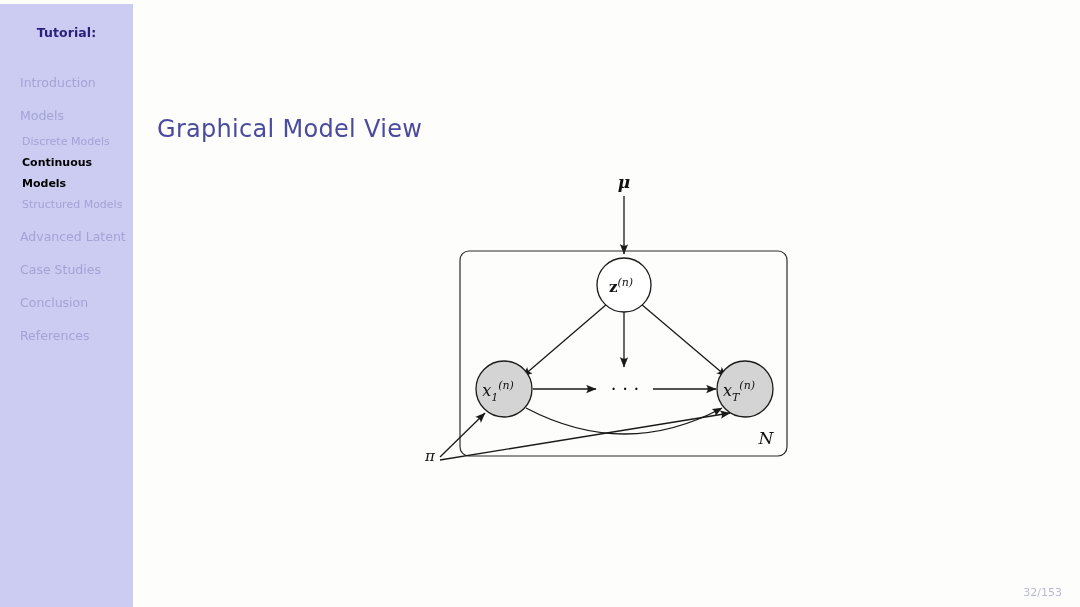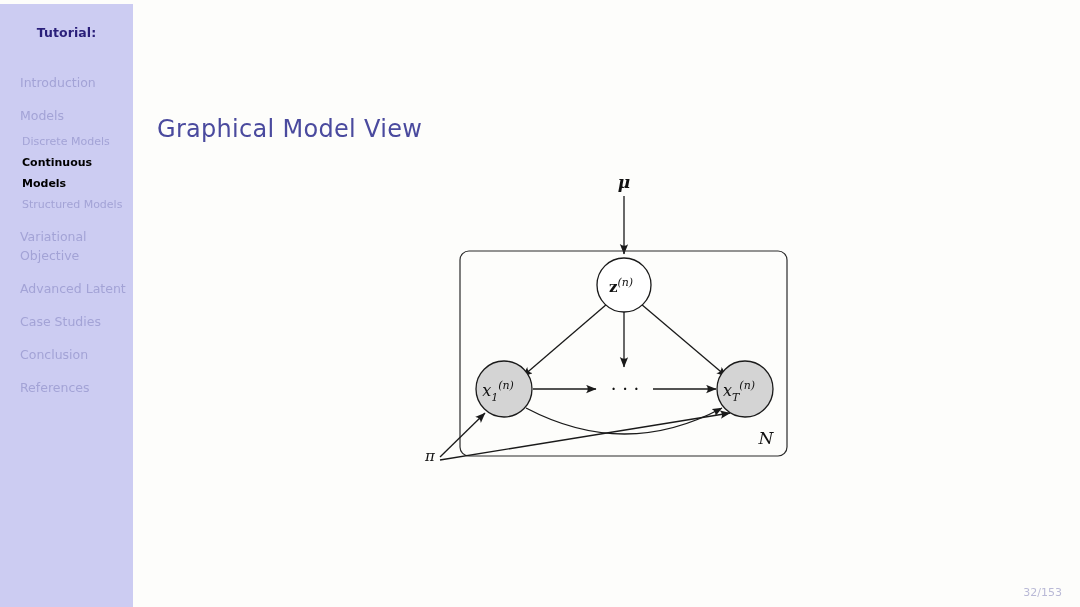--- a/index.html
+++ b/index.html
@@ -110,21 +110,20 @@
     <div class="nav-section">Introduction</div>
 
     <div class="nav-section">Models</div>
 
     <div class="nav-sub-group">
       <div class="nav-sub">Discrete Models</div>
       <div class="nav-sub active">Continuous Models</div>
       <div class="nav-sub">Structured Models</div>
     </div>
 
-    <div class="nav-section">Variational Objective</div>
 
 
     <div class="nav-section">Advanced Latent</div>
 
     <div class="nav-section">Case Studies</div>
 
     <div class="nav-section">Conclusion</div>
 
     <div class="nav-section">References</div>
 

